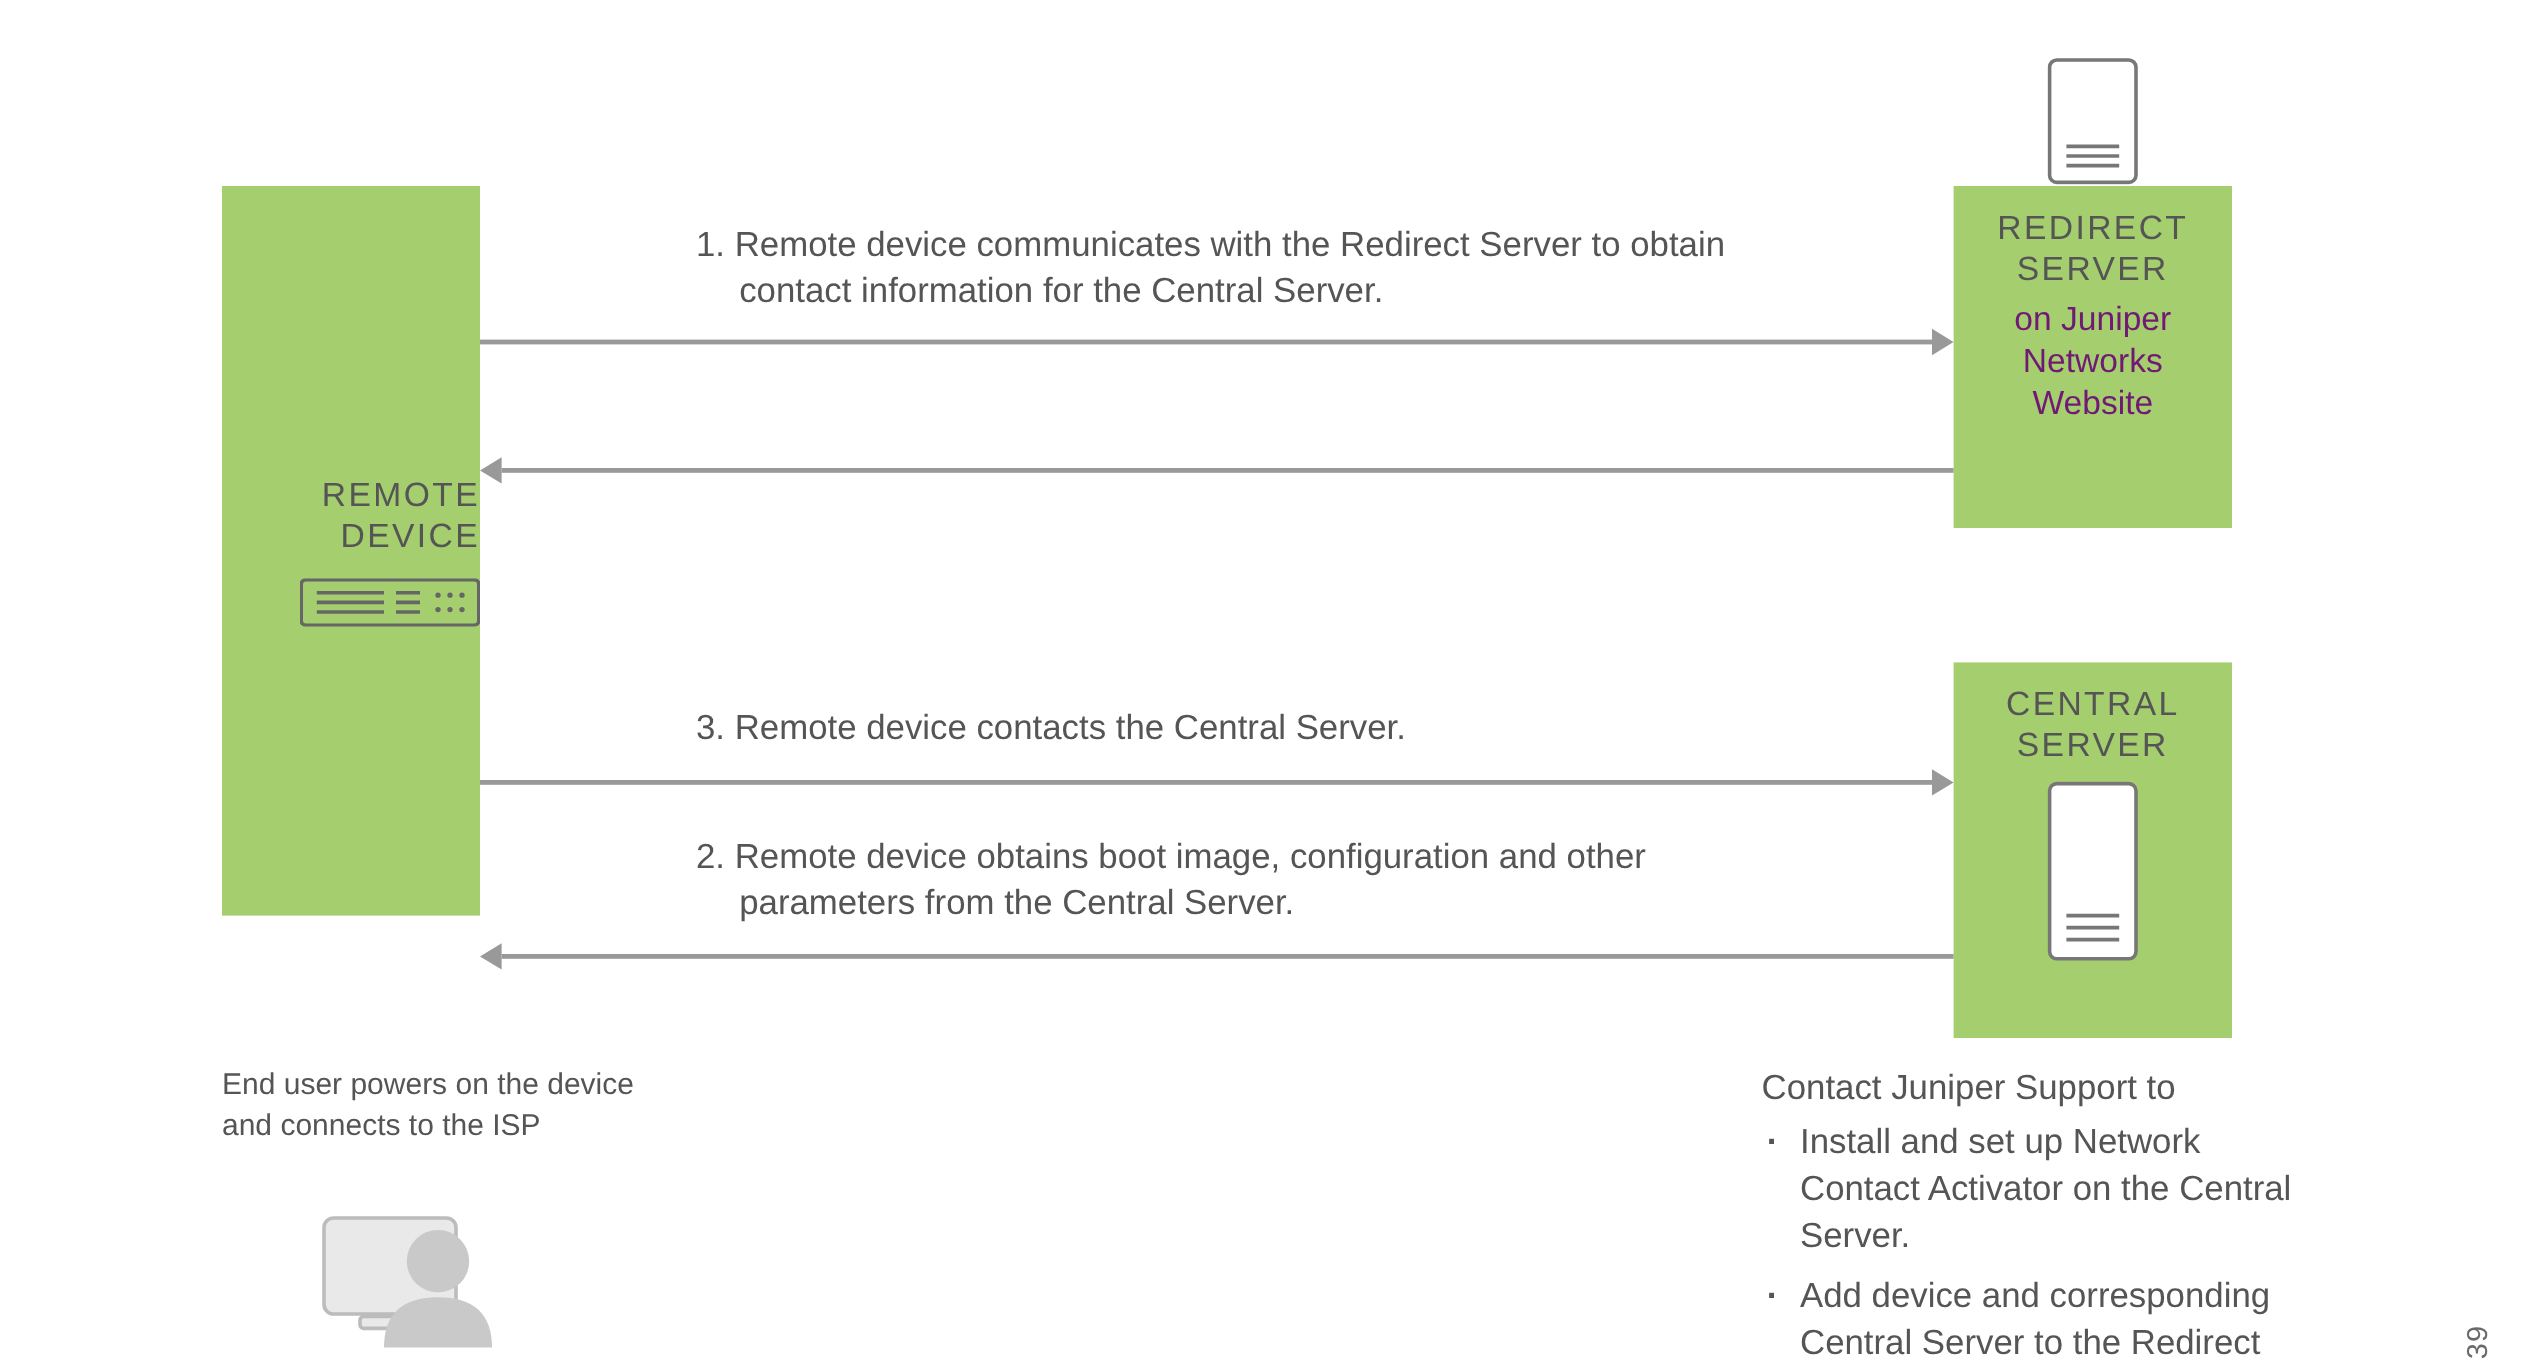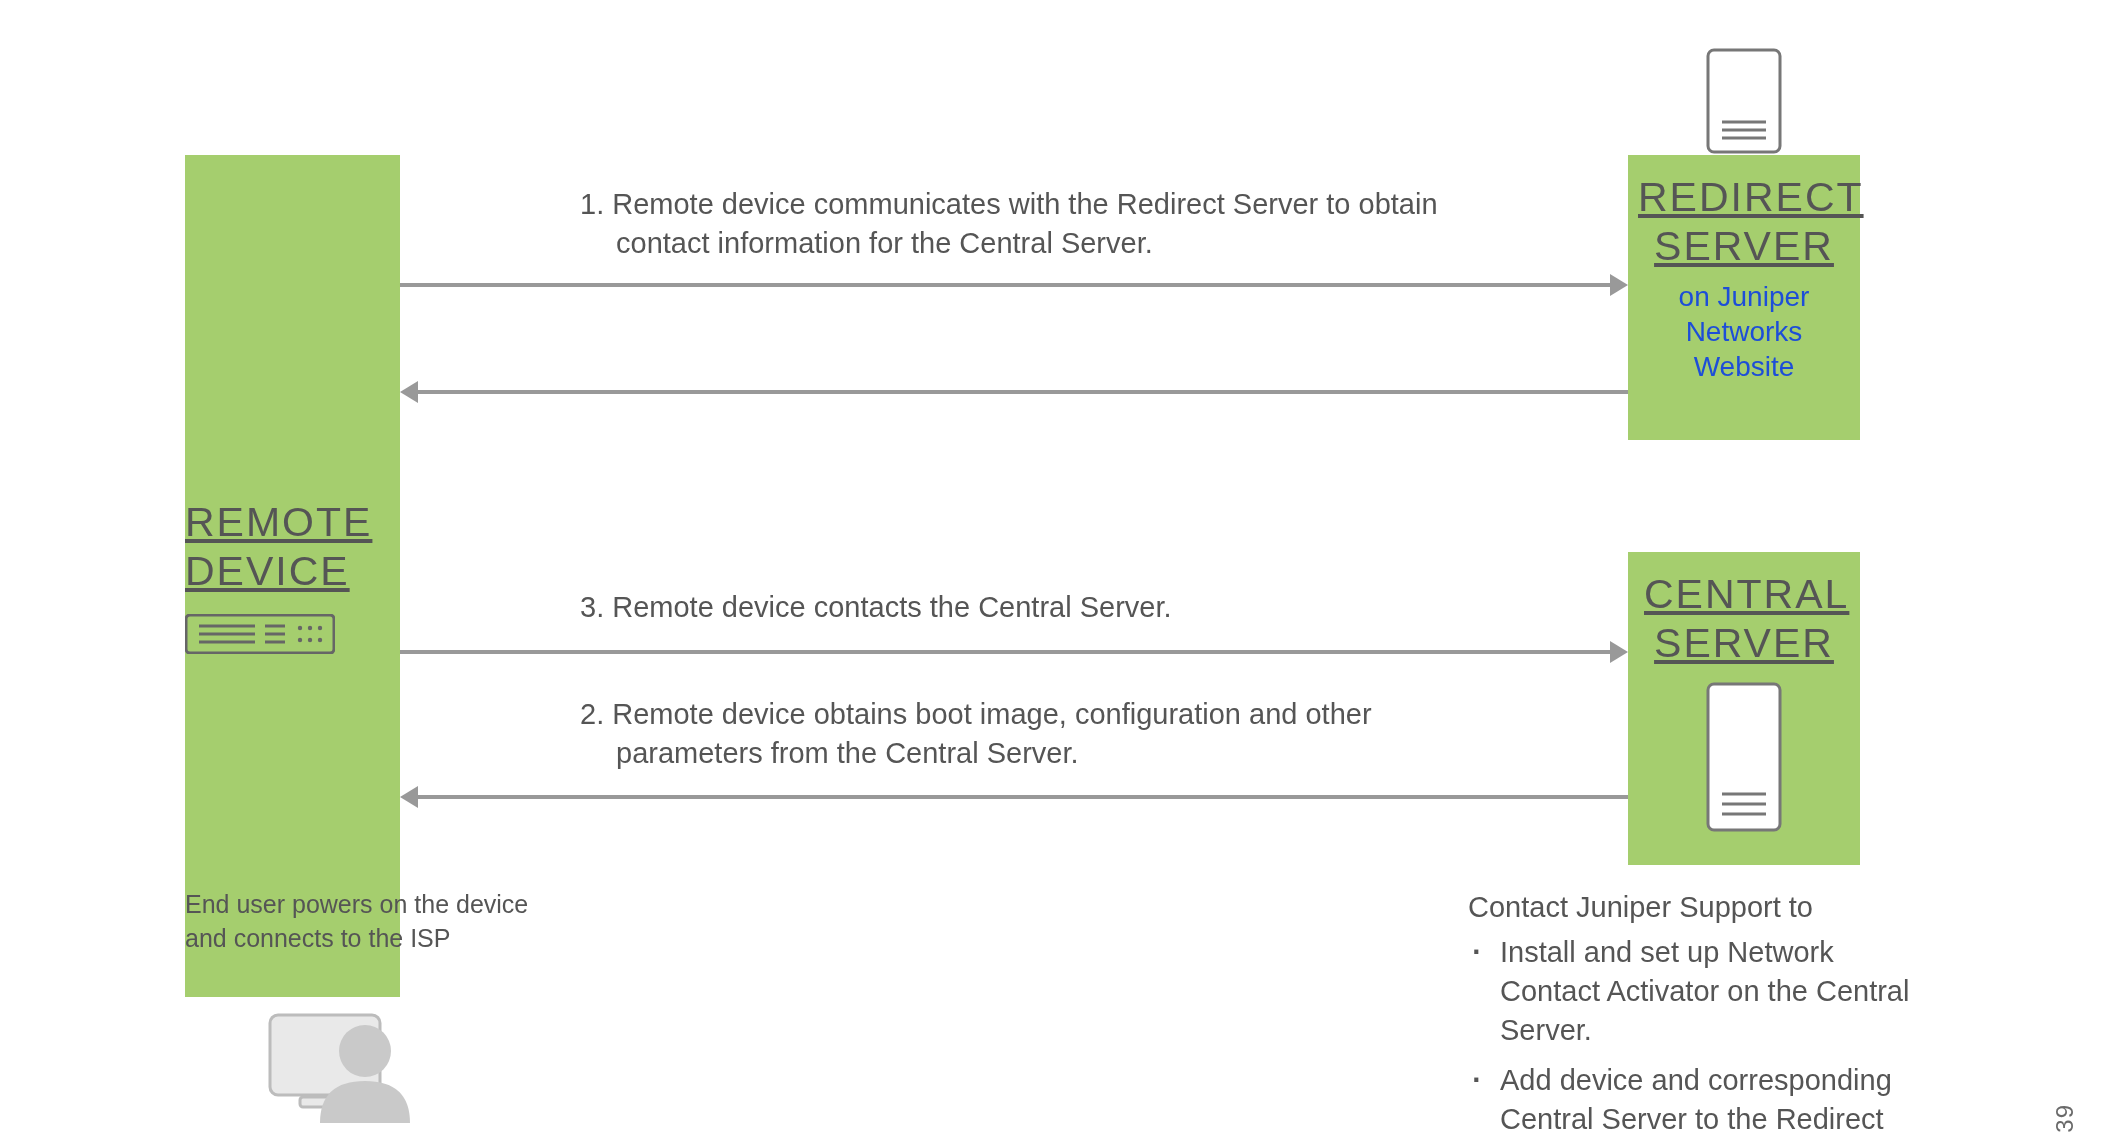--- a/index.html
+++ b/index.html
@@ -20,52 +20,51 @@
     position: absolute;
     background: #a5ce6e;
     color: #5a5a5a;
     text-align: center;
     box-sizing: border-box;
   }
   #remote-box {
     left: 185px;
     top: 155px;
     width: 215px;
-    height: 842px;
+    height: 608px;
     display: flex;
     flex-direction: column;
-    align-items: flex-start;
+    align-items: flex-end;
     justify-content: center;
   }
   #redirect-box {
     left: 1628px;
     top: 155px;
     width: 232px;
     height: 285px;
     padding: 18px 10px;
   }
   #central-box {
     left: 1628px;
     top: 552px;
     width: 232px;
     height: 313px;
     padding: 18px 16px;
   }
   .box-title {
-    font-size: 41px;
+    font-size: 28px;
     letter-spacing: 2px;
     line-height: 1.2;
     color: #555;
-    text-decoration: underline;
   }
   .box-subtext {
     font-size: 28px;
     line-height: 1.25;
     margin-top: 8px;
-    color: #1d4ed8;
+    color: #701a75;
   }
 
   
   .rack-icon, .server-icon, .user-icon {
     display: inline-block;
   }
   .server-icon svg, .rack-icon svg, .user-icon svg {
     display: block;
   }
 

